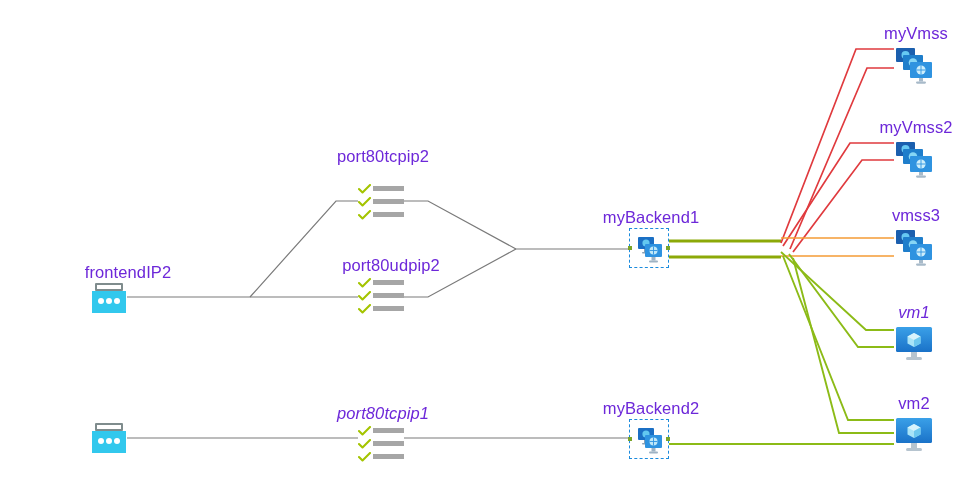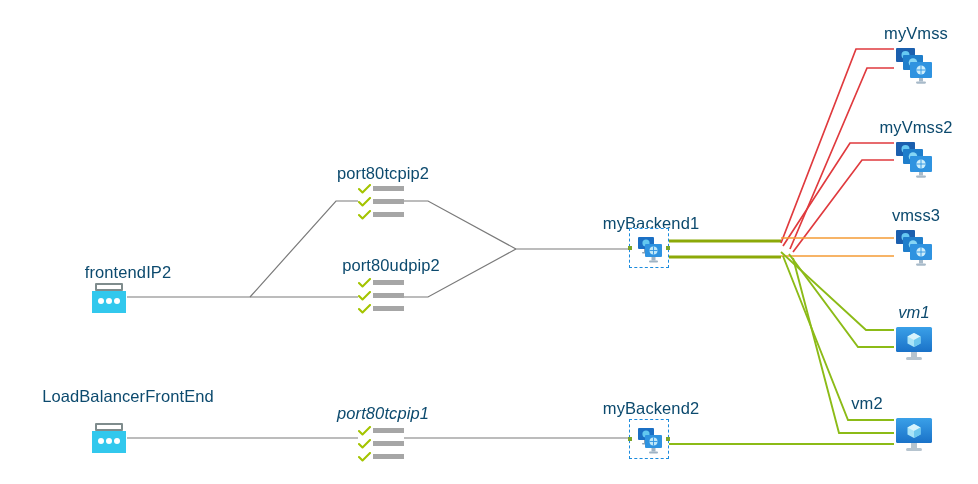--- a/index.html
+++ b/index.html
@@ -23,21 +23,21 @@
     position: absolute;
     left: 0;
     top: 0;
     width: 978px;
     height: 484px;
     pointer-events: none;
   }
   .node-label {
     position: absolute;
     white-space: nowrap;
-    color: #0c4a6e;
+    color: #6d28d9;
     font-size: 16.5px;
     font-family: "Liberation Sans", sans-serif;
     line-height: 1;
     letter-spacing: 0.1px;
   }
   .node-label.center {
     transform: translateX(-50%);
   }
 
   
@@ -183,31 +183,30 @@
   <div class="node-label center" style="left:128px; top:248px;margin-top:16px;">frontendIP2</div>
   <div class="icon-frontend" style="left:92px; top:283px;">
     <div class="fe-top"></div>
     <div class="fe-top-inner"></div>
     <div class="fe-body"></div>
     <div class="fe-dot d1"></div>
     <div class="fe-dot d2"></div>
     <div class="fe-dot d3"></div>
   </div>
 
-  <div class="node-label center" style="left:128px; top:388px;">LoadBalancerFrontEnd</div>
   <div class="icon-frontend" style="left:92px; top:423px;">
     <div class="fe-top"></div>
     <div class="fe-top-inner"></div>
     <div class="fe-body"></div>
     <div class="fe-dot d1"></div>
     <div class="fe-dot d2"></div>
     <div class="fe-dot d3"></div>
   </div>
 
-  <div class="node-label center" style="left:383px; top:165px;text-align:right;">port80tcpip2</div>
+  <div class="node-label center" style="left:383px; top:148px;text-align:right;">port80tcpip2</div>
   <div class="icon-rule" style="left:358px; top:182px;">
     <div class="rule-row r1">
       <svg class="rule-check" viewBox="0 0 13 10">
         <path d="M1 5 L4.5 8.5 L12 1" fill="none" stroke="#a4c400" stroke-width="2.1" stroke-linecap="round" stroke-linejoin="round"></path>
       </svg>
       <div class="rule-bar"></div>
     </div>
     <div class="rule-row r2">
       <svg class="rule-check" viewBox="0 0 13 10">
         <path d="M1 5 L4.5 8.5 L12 1" fill="none" stroke="#a4c400" stroke-width="2.1" stroke-linecap="round" stroke-linejoin="round"></path>
@@ -259,21 +258,21 @@
       <div class="rule-bar"></div>
     </div>
     <div class="rule-row r3">
       <svg class="rule-check" viewBox="0 0 13 10">
         <path d="M1 5 L4.5 8.5 L12 1" fill="none" stroke="#a4c400" stroke-width="2.1" stroke-linecap="round" stroke-linejoin="round"></path>
       </svg>
       <div class="rule-bar"></div>
     </div>
   </div>
 
-  <div class="node-label center" style="left:651px; top:215px;">myBackend1</div>
+  <div class="node-label center" style="left:651px; top:209px;">myBackend1</div>
   <div class="icon-backend" style="left:629px; top:228px;">
     <svg viewBox="0 0 40 40" width="40" height="40">
       <g>
         <rect x="8" y="8" width="16" height="12" rx="1" fill="#1b6fc4"></rect>
         <circle cx="16" cy="14" r="3.6" fill="#63c8f0"></circle>
         <rect x="14" y="20" width="4" height="3" fill="#8aa0b4"></rect>
         <rect x="12" y="23" width="8" height="1.6" rx="0.8" fill="#8aa0b4"></rect>
       </g>
       <g>
         <rect x="15" y="15" width="17" height="13" rx="1" fill="#2f93e0"></rect>
@@ -364,21 +363,21 @@
       </defs>
       <rect x="2" y="2" width="36" height="25" rx="1.5" fill="url(#vmScreen1)"></rect>
       <path d="M20 8 L26.5 11.5 L26.5 18.5 L20 22 L13.5 18.5 L13.5 11.5 Z" fill="#a9e4f7"></path>
       <path d="M20 8 L26.5 11.5 L20 15 L13.5 11.5 Z" fill="#d9f3fc"></path>
       <path d="M20 15 L26.5 11.5 L26.5 18.5 L20 22 Z" fill="#6fc9ef"></path>
       <rect x="17" y="27" width="6" height="5" fill="#b6c4cf"></rect>
       <rect x="12" y="32" width="16" height="3" rx="1.5" fill="#b6c4cf"></rect>
     </svg>
   </div>
 
-  <div class="node-label center" style="left:867px; top:395px;">vm2</div>
+  <div class="node-label center" style="left:914px; top:395px;">vm2</div>
   <div class="icon-vm" style="left:894px; top:416px;">
     <svg viewBox="0 0 40 38" width="40" height="38">
       <defs>
         <linearGradient id="vmScreen2" x1="0" y1="0" x2="0" y2="1">
           <stop offset="0" stop-color="#3aa0e8"></stop>
           <stop offset="1" stop-color="#1a72c8"></stop>
         </linearGradient>
       </defs>
       <rect x="2" y="2" width="36" height="25" rx="1.5" fill="url(#vmScreen2)"></rect>
       <path d="M20 8 L26.5 11.5 L26.5 18.5 L20 22 L13.5 18.5 L13.5 11.5 Z" fill="#a9e4f7"></path>

